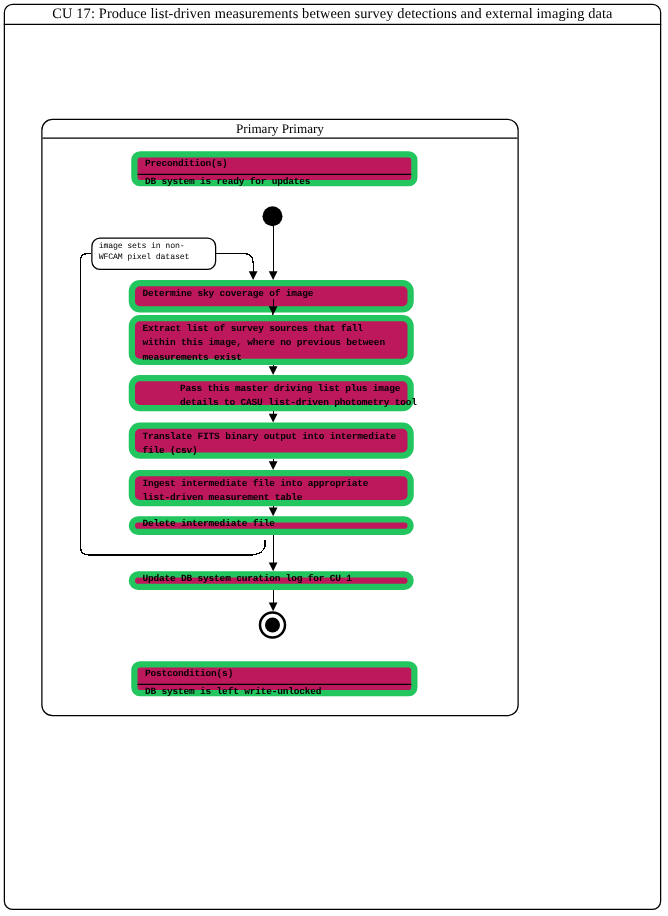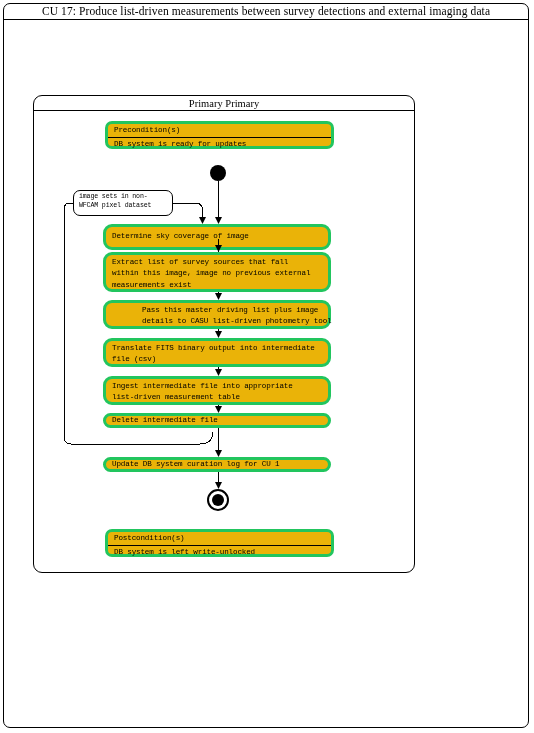--- a/index.html
+++ b/index.html
@@ -84,23 +84,24 @@
     top: 110px;
     width: 380px;
     height: 1px;
     background: #000;
   }
 
   
   .node {
     position: absolute;
     box-sizing: border-box;
-    border: 3px solid #22c55e;
-    background: #eab308;
+    border: 5px solid #22c55e;
+    background: #be185d;
     border-radius: 9px;
+    font-weight: bold;
   }
   .node-text {
     font-size: 7.6px;
     line-height: 11.3px;
     letter-spacing: -0.15px;
     white-space: pre;
     color: #000;
   }
 
   
@@ -220,21 +221,21 @@
     <div class="note-text">image sets in non-</div>
     <div class="note-text">WFCAM pixel dataset</div>
   </div>
 
   <div class="node activity" style="left:103px; top:224px; width:228px; height:26px;">
     <span class="node-text">Determine sky coverage of image</span>
   </div>
 
   <div class="node activity multi" style="left:103px; top:252px; width:228px; height:40px;">
     <span class="node-text">Extract list of survey sources that fall
-within this image, image no previous external
+within this image, where no previous between
 measurements exist</span>
   </div>
 
   <div class="node activity multi" style="left:103px; top:300px; width:228px; height:29px;padding-left:36px;">
     <span class="node-text">Pass this master driving list plus image
 details to CASU list-driven photometry tool</span>
   </div>
 
   <div class="node activity multi" style="left:103px; top:338px; width:228px; height:29px;">
     <span class="node-text">Translate FITS binary output into intermediate

